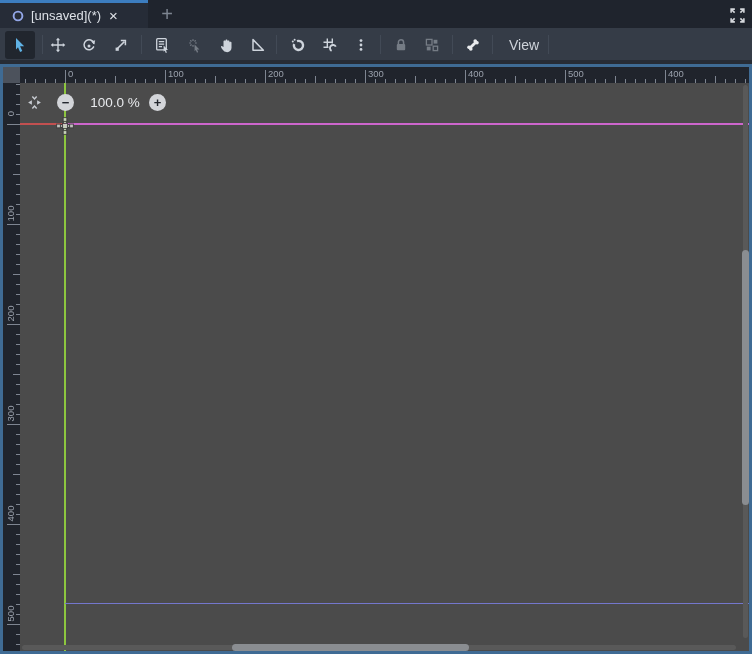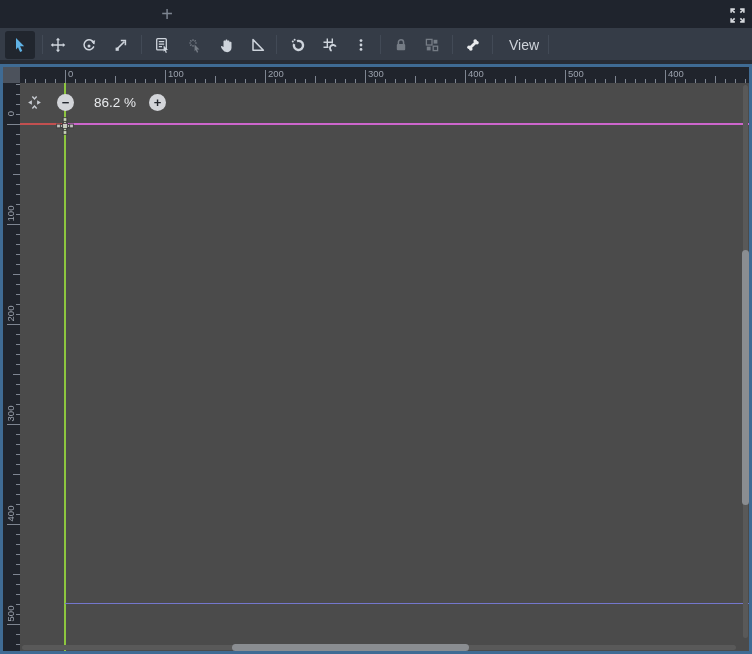--- a/index.html
+++ b/index.html
@@ -60,20 +60,32 @@
   .hscroll-track{position:absolute;left:2px;top:562px;width:714px;height:5px;background:#595959;border-radius:2.5px}
   .hscroll-thumb{position:absolute;left:212px;top:561px;width:237px;height:7px;background:#8a8d91;border-radius:3.5px;cursor:pointer}
   .vscroll-track{position:absolute;left:723px;top:2px;width:5px;height:553px;background:#595959;border-radius:2.5px}
   .vscroll-thumb{position:absolute;left:722px;top:167px;width:7px;height:255px;background:#8a8d91;border-radius:3.5px;cursor:pointer}
   svg{display:block}
 </style>
 </head>
 <body>
 
 <div class="tabbar">
+  <div class="tab-active">
+    <div class="tab-accent" style="background: rgb(60, 125, 191);"></div>
+    <div class="tab-inner">
+      <span class="tab-sceneicon">
+        <svg width="14" height="14" viewBox="0 0 16 16">
+          <circle cx="8" cy="8" r="5" fill="none" stroke="#93a7e8" stroke-width="2.2"></circle>
+        </svg>
+      </span>
+      <span class="tab-label">[unsaved](*)</span>
+      <span class="tab-close">×</span>
+    </div>
+  </div>
   <div class="tab-new">+</div>
   <div class="fullscreen-btn">
     <svg width="17" height="17" viewBox="0 0 16 16">
       <g stroke="#d6d9dd" stroke-width="1.5" fill="none">
         <path d="M2 5.5 V2 h3.5 M10.5 2 H14 v3.5 M14 10.5 V14 h-3.5 M5.5 14 H2 v-3.5"></path>
         <path d="M2.3 2.3 l3 3 M13.7 2.3 l-3 3 M13.7 13.7 l-3 -3 M2.3 13.7 l3 -3"></path>
       </g>
     </svg>
   </div>
 </div>
@@ -382,21 +394,21 @@
     </div>
 
     <div class="zoombar">
       <div class="centerview-btn">
         <svg width="15" height="15" viewBox="0 0 16 16">
           <path d="M1.2 8 L5.2 5.7 V10.3 Z M14.8 8 L10.8 5.7 V10.3 Z" fill="#c9cdd3"></path>
           <path d="M5.7 1.6 L8 4.2 L10.3 1.6 M5.7 14.4 L8 11.8 L10.3 14.4" stroke="#c9cdd3" stroke-width="1.5" fill="none"></path>
         </svg>
       </div>
       <div class="zoom-circle zoom-minus">−</div>
-      <div class="zoom-pct">86.2 %</div>
+      <div class="zoom-pct">100.0 %</div>
       <div class="zoom-circle zoom-plus">+</div>
     </div>
 
     <div class="hscroll-track"></div>
     <div class="hscroll-thumb"></div>
     <div class="vscroll-track"></div>
     <div class="vscroll-thumb"></div>
   </div>
 </div>
 

